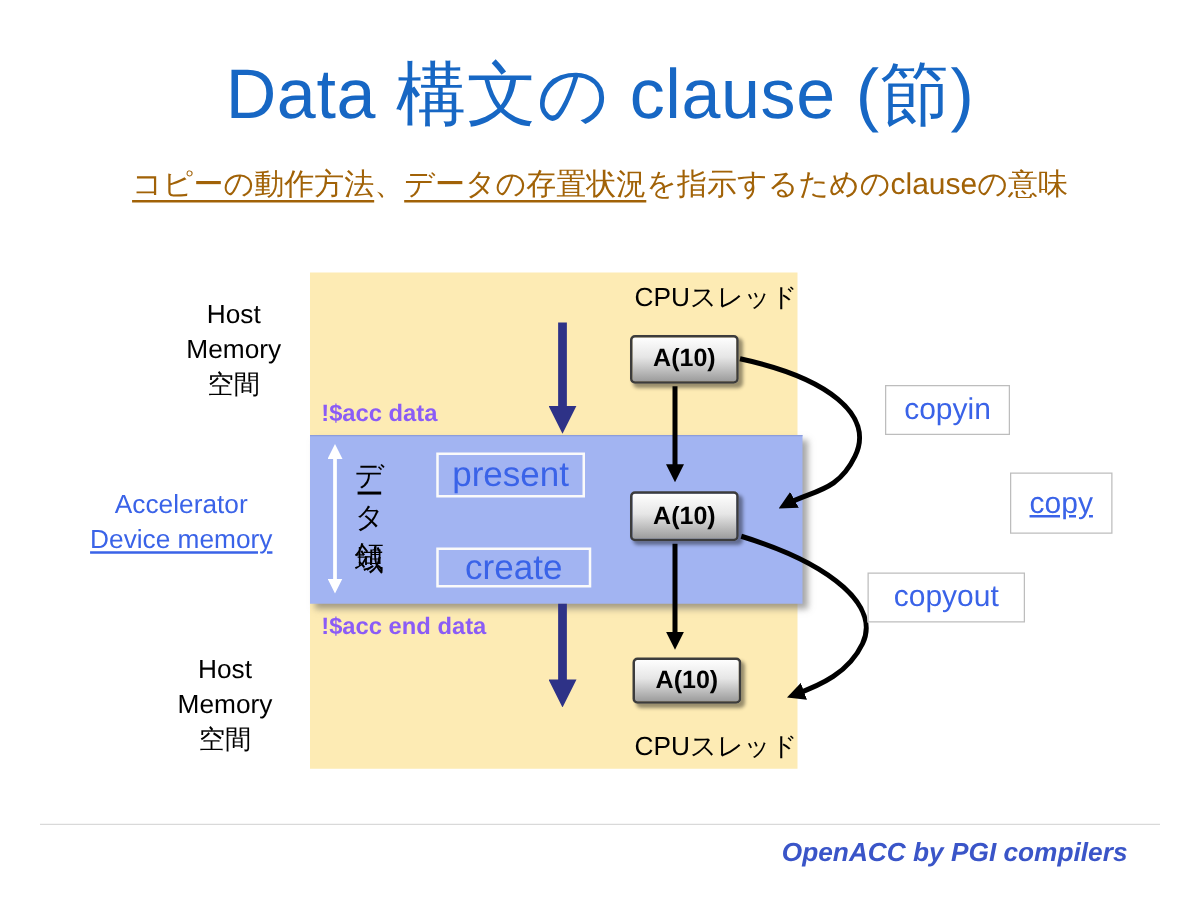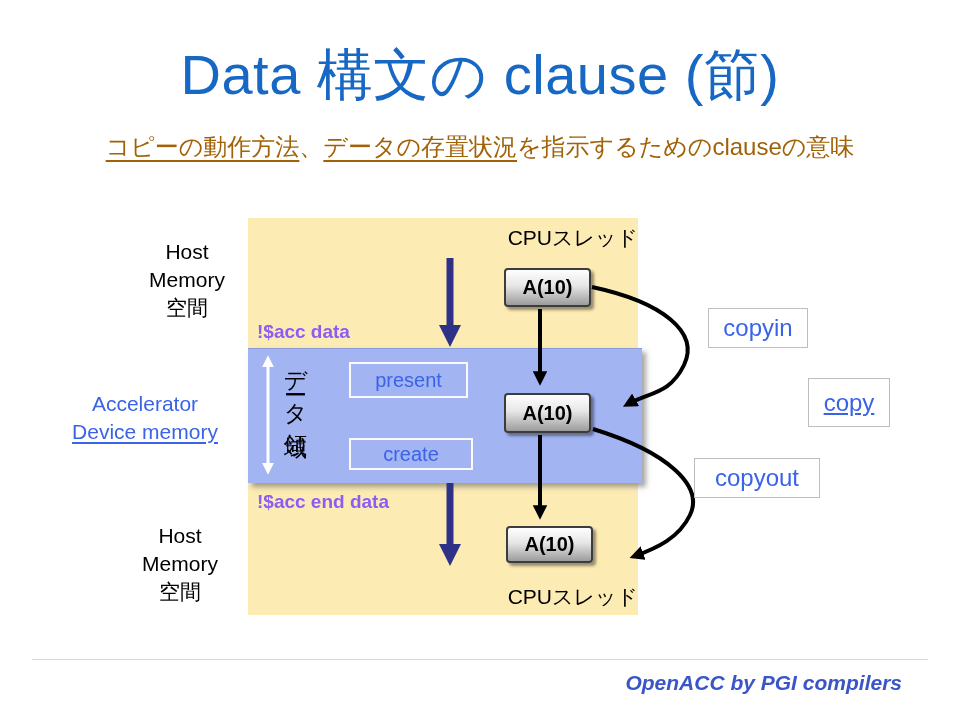--- a/index.html
+++ b/index.html
@@ -101,21 +101,21 @@
     color: #000000;
     z-index: 3;
   }
 
   .clause-box {
     position: absolute;
     border: 2px solid #FAFAFA;
     display: flex;
     align-items: center;
     justify-content: center;
-    font-size: 20px;
+    font-size: 28px;
     color: #3A63E8;
     z-index: 5;
   }
   .present-box { left: 349px; top: 362px; width: 119px; height: 36px; }
   .create-box  { left: 349px; top: 438px; width: 124px; height: 32px; }
 
   .a10-box {
     position: absolute;
     width: 87px; height: 39px;
     background: linear-gradient(180deg, #FEFEFE 0%, #E6E6E6 45%, #9C9C9C 100%);

